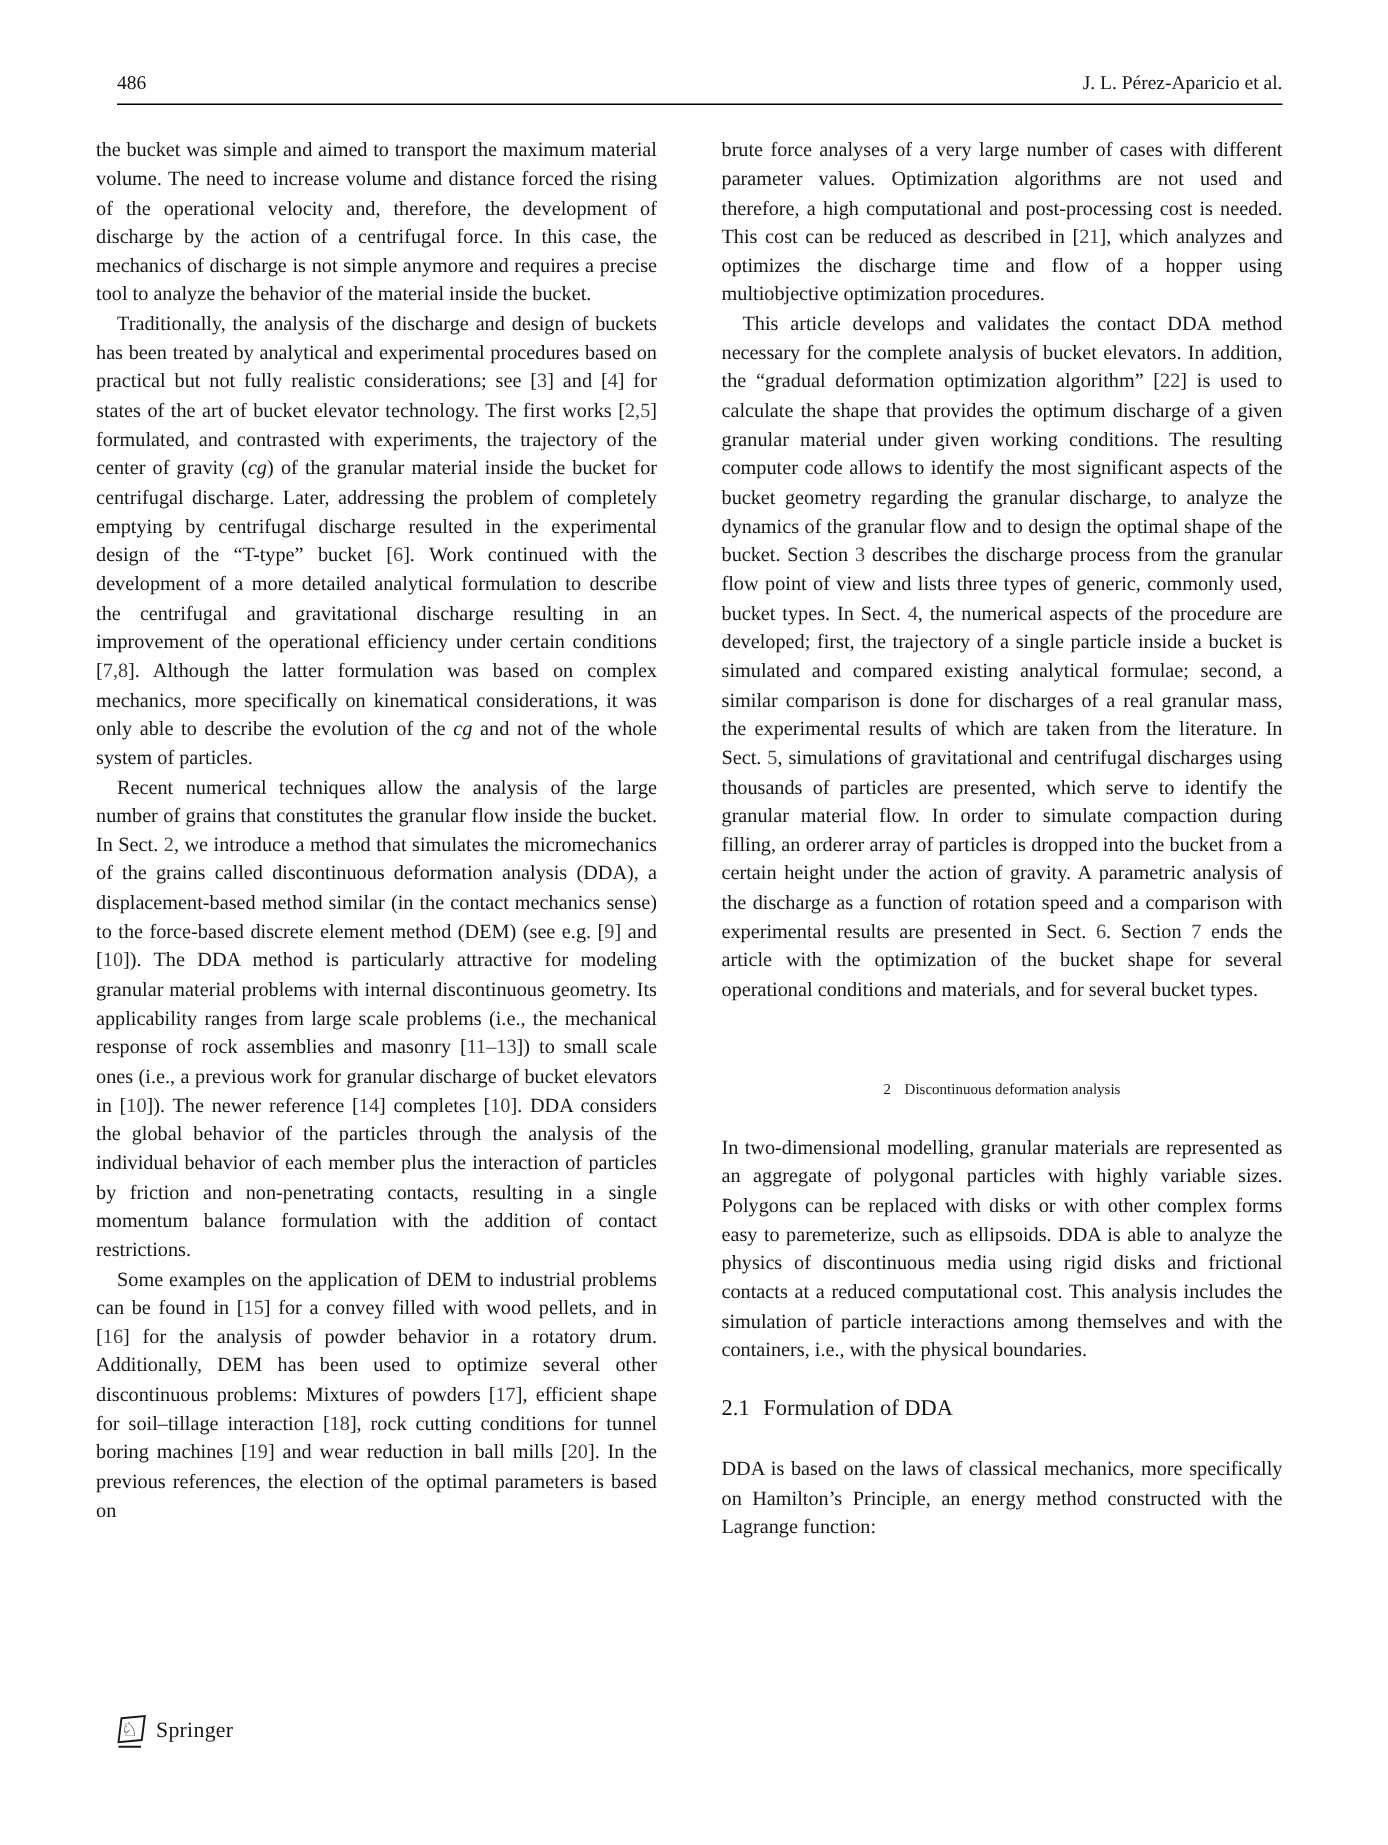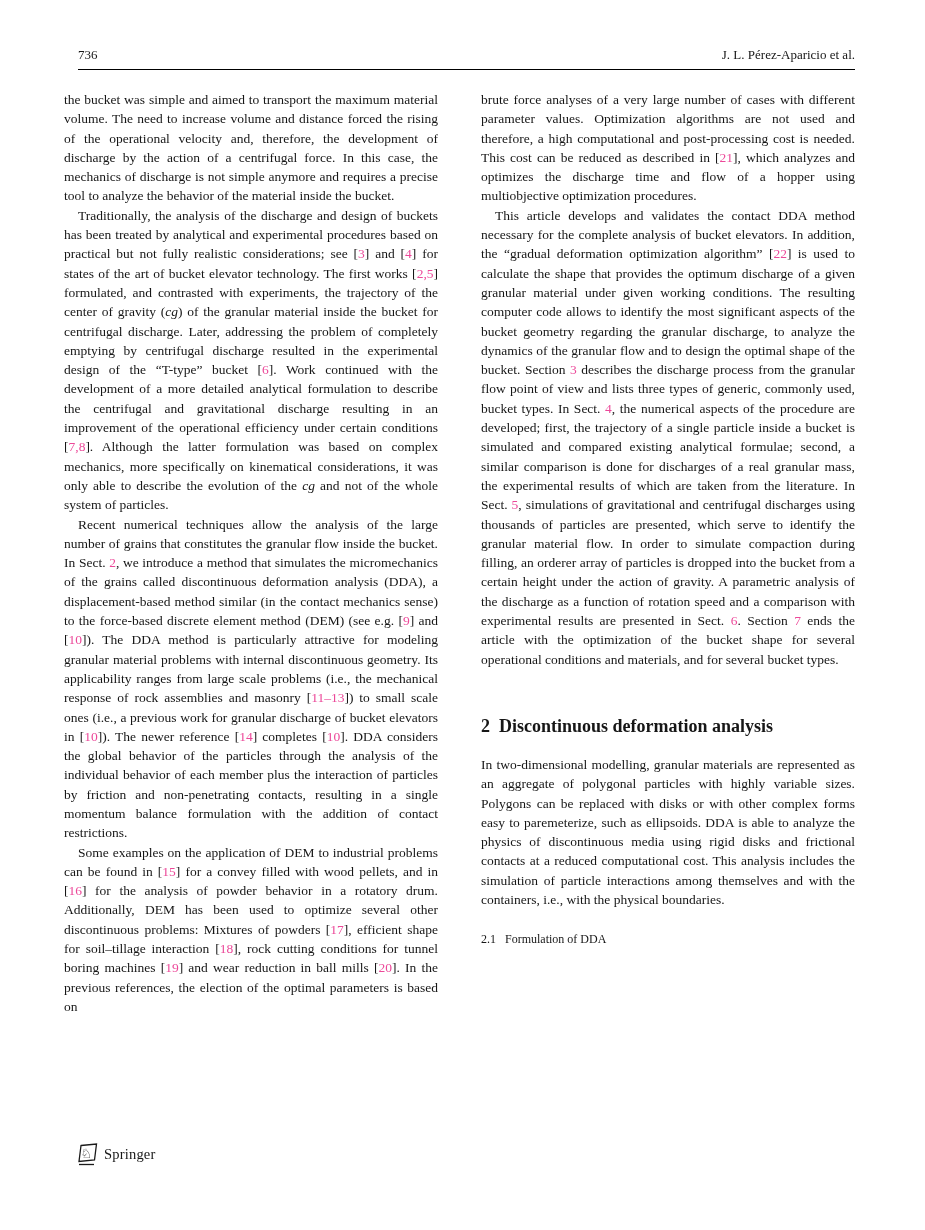--- a/index.html
+++ b/index.html
@@ -18,44 +18,44 @@
     border-top:1.6px solid #000;
   }
   .col {
     position:absolute; top:90px;
     font-size:13.5px; line-height:19.3px; text-align:justify;
   }
   .col-left  { left:64px;  width:374px; }
   .col-right { left:481px; width:374px; }
   .para { margin:0; }
   .para.indent { text-indent:14px; }
-  .cite { color:#ec4899; }
+  .cite { color:#404040; }
   em { font-style:italic; }
   .section-heading {
-    font-size:18px; font-weight:bold; margin:48px 0 19px 0;
-    text-align:left; line-height:19px;
+    font-size:10px; font-weight:normal; margin:48px 0 19px 0;
+    text-align:center; line-height:19px;
   }
   .subsection-heading {
-    font-size:12px; font-weight:normal; margin:21px 0 20px 0;
+    font-size:15px; font-weight:normal; margin:21px 0 20px 0;
     text-align:left; line-height:19px;
   }
   .heading-num { margin-right:9px; }
   .footer {
     position:absolute; left:76px; top:1141px;
     display:flex; align-items:center; gap:5px;
   }
   .springer-name { font-size:14.5px; font-weight:400; letter-spacing:0.2px; }
 </style>
 </head>
 <body>
 
 <div class="page">
 
   <div class="header">
-    <span>736</span>
+    <span>486</span>
     <span>J. L. Pérez-Aparicio et al.</span>
   </div>
   <div class="header-rule"></div>
 
   <div class="col col-left">
       <p class="para">the bucket was simple and aimed to transport the maximum material volume. The need to increase volume and distance forced the rising of the operational velocity and, therefore, the development of discharge by the action of a centrifugal force. In this case, the mechanics of discharge is not simple anymore and requires a precise tool to analyze the behavior of the material inside the bucket.</p>
       <p class="para indent">Traditionally, the analysis of the discharge and design of buckets has been treated by analytical and experimental procedures based on practical but not fully realistic considerations; see [<span class="cite">3</span>] and [<span class="cite">4</span>] for states of the art of bucket elevator technology. The first works [<span class="cite">2,5</span>] formulated, and contrasted with experiments, the trajectory of the center of gravity (<em>cg</em>) of the granular material inside the bucket for centrifugal discharge. Later, addressing the problem of completely emptying by centrifugal discharge resulted in the experimental design of the “T-type” bucket [<span class="cite">6</span>]. Work continued with the development of a more detailed analytical formulation to describe the centrifugal and gravitational discharge resulting in an improvement of the operational efficiency under certain conditions [<span class="cite">7,8</span>]. Although the latter formulation was based on complex mechanics, more specifically on kinematical considerations, it was only able to describe the evolution of the <em>cg</em> and not of the whole system of particles.</p>
       <p class="para indent">Recent numerical techniques allow the analysis of the large number of grains that constitutes the granular flow inside the bucket. In Sect. <span class="cite">2</span>, we introduce a method that simulates the micromechanics of the grains called discontinuous deformation analysis (DDA), a displacement-based method similar (in the contact mechanics sense) to the force-based discrete element method (DEM) (see e.g. [<span class="cite">9</span>] and [<span class="cite">10</span>]). The DDA method is particularly attractive for modeling granular material problems with internal discontinuous geometry. Its applicability ranges from large scale problems (i.e., the mechanical response of rock assemblies and masonry [<span class="cite">11–13</span>]) to small scale ones (i.e., a previous work for granular discharge of bucket elevators in [<span class="cite">10</span>]). The newer reference [<span class="cite">14</span>] completes [<span class="cite">10</span>]. DDA considers the global behavior of the particles through the analysis of the individual behavior of each member plus the interaction of particles by friction and non-penetrating contacts, resulting in a single momentum balance formulation with the addition of contact restrictions.</p>
       <p class="para indent">Some examples on the application of DEM to industrial problems can be found in [<span class="cite">15</span>] for a convey filled with wood pellets, and in [<span class="cite">16</span>] for the analysis of powder behavior in a rotatory drum. Additionally, DEM has been used to optimize several other discontinuous problems: Mixtures of powders [<span class="cite">17</span>], efficient shape for soil–tillage interaction [<span class="cite">18</span>], rock cutting conditions for tunnel boring machines [<span class="cite">19</span>] and wear reduction in ball mills [<span class="cite">20</span>]. In the previous references, the election of the optimal parameters is based on</p>
     </div>
@@ -71,20 +71,23 @@
     </h2>
 
     <div>
         <p class="para">In two-dimensional modelling, granular materials are represented as an aggregate of polygonal particles with highly variable sizes. Polygons can be replaced with disks or with other complex forms easy to paremeterize, such as ellipsoids. DDA is able to analyze the physics of discontinuous media using rigid disks and frictional contacts at a reduced computational cost. This analysis includes the simulation of particle interactions among themselves and with the containers, i.e., with the physical boundaries.</p>
       </div>
 
     <h3 class="subsection-heading">
       <span class="heading-num">2.1</span><span>Formulation of DDA</span>
     </h3>
 
+    <div>
+        <p class="para">DDA is based on the laws of classical mechanics, more specifically on Hamilton’s Principle, an energy method constructed with the Lagrange function:</p>
+      </div>
   </div>
 
   <div class="footer">
     <svg width="23" height="26" viewBox="0 0 23 26">
       <path d="M5 4.5 L20.5 3 L18.5 19 L3 20.5 Z" fill="none" stroke="#1a1a1a" stroke-width="1.3"></path>
       <text x="4.5" y="16.5" font-size="13" fill="#1a1a1a" font-family="DejaVu Sans, sans-serif">♘</text>
       <line x1="3" y1="23.5" x2="18" y2="23.5" stroke="#1a1a1a" stroke-width="1.3"></line>
     </svg>
     <span class="springer-name">Springer</span>
   </div>

